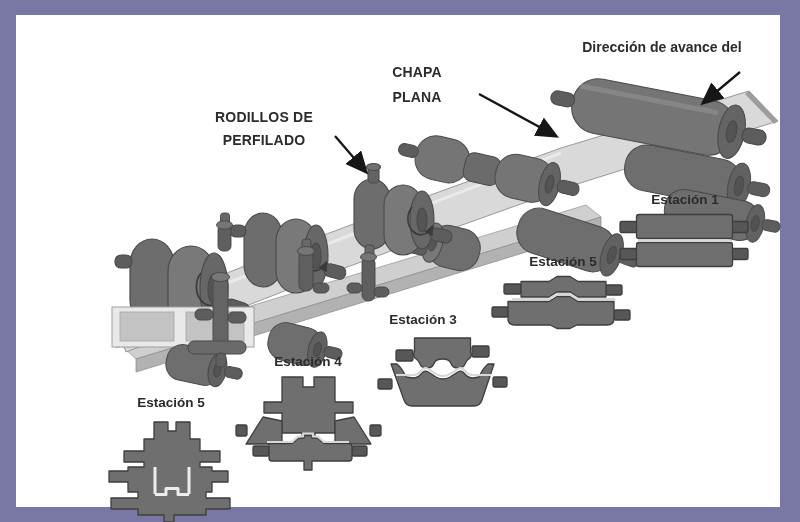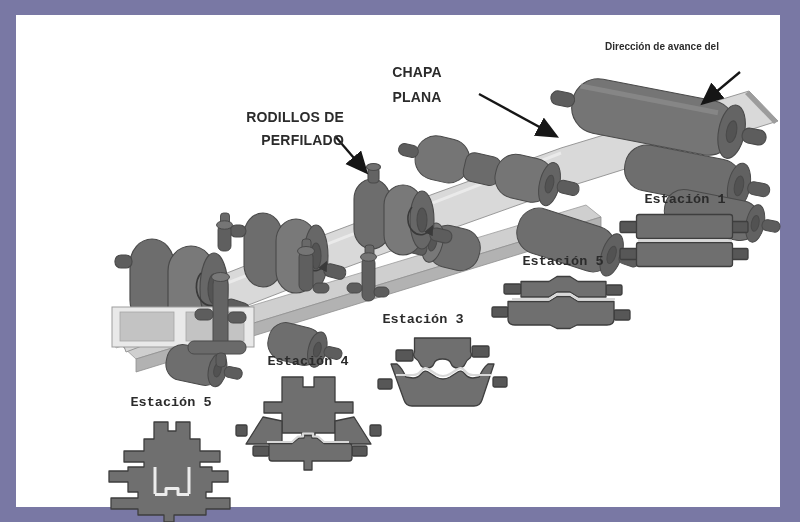--- a/index.html
+++ b/index.html
@@ -12,24 +12,24 @@
   .canvas{
     position:absolute;left:16px;top:15px;width:764px;height:492px;
     background:#ffffff;
   }
   svg{position:absolute;left:0;top:0;}
   .label{
     position:absolute;text-align:center;color:#2b2b2b;line-height:23px;
   }
   .label span{display:block;}
   .label-main{font-size:14px;font-weight:bold;letter-spacing:.2px;}
-  .label-dir{font-size:10px;font-weight:600;line-height:20px;}
+  .label-dir{font-size:14px;font-weight:600;line-height:20px;}
   .station-label{
     position:absolute;width:150px;text-align:center;
-    font-size:13.5px;font-weight:bold;color:#2b2b2b;font-family:Liberation Mono, monospace;
+    font-size:13.5px;font-weight:bold;color:#2b2b2b;
   }
 </style>
 </head>
 <body>
 
 <div class="canvas">
 
 <svg width="800" height="522" viewBox="0 0 800 522">
   <defs>
     <marker id="ah" markerWidth="11" markerHeight="10" refX="8.5" refY="4.5" orient="auto">
@@ -242,21 +242,21 @@
     </g>
 
     <g>
       <path d="M128,424 L138,424 L138,407 L152,407 L152,416 L160,416 L160,407 L174,407 L174,424 L184,424 L184,436 L204,436 L204,447 L184,447 L184,452 L196,452 L196,456 L212,456 L212,467 L196,467 L196,477 L190,477 L190,483 L214,483 L214,494 L190,494 L190,500 L158,500 L158,507 L148,507 L148,500 L122,500 L122,494 L95,494 L95,483 L122,483 L122,477 L112,477 L112,467 L93,467 L93,456 L112,456 L112,452 L128,452 L128,447 L108,447 L108,436 L128,436 Z" fill="#6f6f6f"></path>
       <path d="M139,452 L139,479 M173,452 L173,479" stroke="#ececec" stroke-width="3" fill="none"></path>
       <path d="M139,479.5 L150,479.5 L150,473.5 L162,473.5 L162,479.5 L173,479.5" stroke="#ececec" stroke-width="3" fill="none"></path>
     </g>
   </g>
 </svg>
 
-<div class="label label-main" style="left:168px;top:91px;width:160px;text-align:right;">
+<div class="label label-main" style="left:168px;top:91px;width:160px;">
   <span>RODILLOS DE</span>
   <span>PERFILADO</span>
 </div>
 
 <div class="label label-main" style="left:341px;top:45px;width:120px;line-height:25px;">
   <span>CHAPA</span>
   <span>PLANA</span>
 </div>
 
 <div class="label label-dir" style="left:546px;top:22px;width:200px;">

